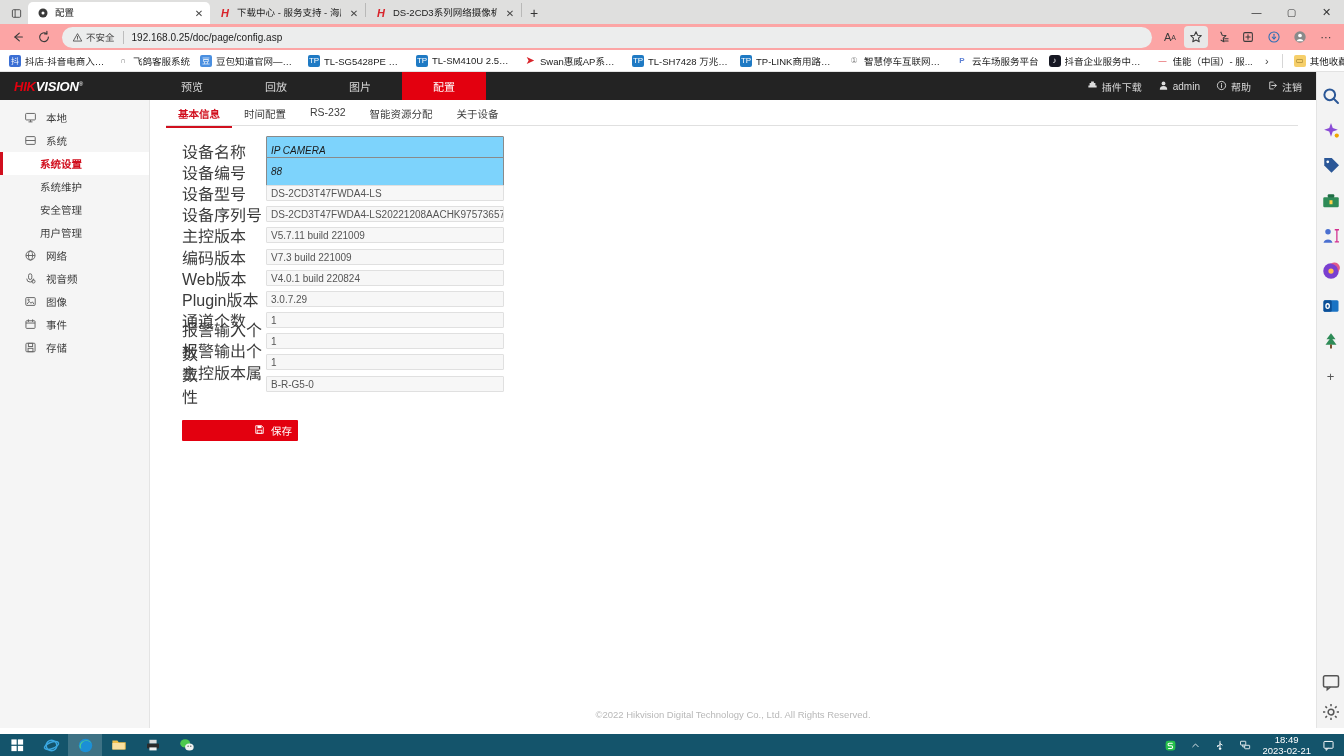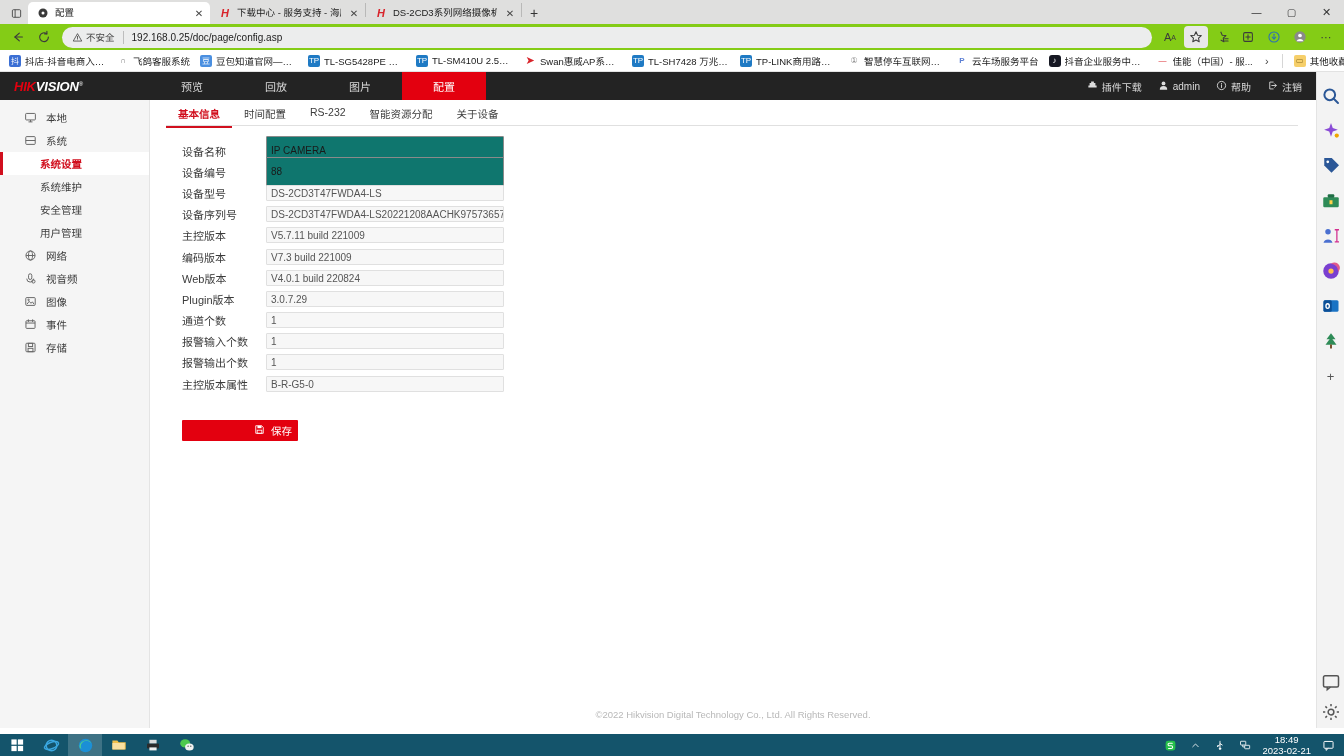--- a/index.html
+++ b/index.html
@@ -77,21 +77,21 @@
   .win-btn {
     width: 35px; height: 24px;
     display: flex; align-items: center; justify-content: center;
     font-size: 10px; color: #333;
   }
   .win-btn.close { font-size: 11px; }
 
   
   .addrbar {
     height: 26px;
-    background: #84cc16;
+    background: #fca5a5;
     display: flex;
     align-items: center;
     padding: 0 6px;
     gap: 2px;
     justify-content: center;
   }
   .nav-btn {
     width: 24px; height: 22px;
     display: flex; align-items: center; justify-content: center;
     color: #555;
@@ -291,44 +291,45 @@
 
   .form { padding-top: 14px; }
   .frow {
     display: flex;
     align-items: center;
     height: 21.2px;
   }
   .flabel {
     width: 100px;
     padding-left: 16px;
-    font-size: 11px;
+    font-size: 16px;
     color: #3b3b3b;
     flex: 0 0 auto;
   }
   .finput {
     width: 238px;
     height: 16px;
     font-size: 10px;
     color: #555;
     padding: 0 4px;
     line-height: 16px;
     background: #f7f7f7;
     border: 1px solid #e0e0e0;
     border-radius: 1px;
     white-space: nowrap;
     overflow: hidden;
     font-family: "Liberation Sans", sans-serif;
   }
   .finput.editable {
-    background: #0f766e;
+    background: #7dd3fc;
     border: 1px solid #8a8a8a;
     color: #1a1a1a;
     height: 29px;
     line-height: 15px;
+    font-style: italic;
   }
   input.finput { display: block; }
 
   .save-wrap { padding: 26px 0 0 16px; }
   .save-btn {
     width: 116px;
     height: 21px;
     background: #e3000f;
     color: #fff;
     font-size: 10.5px;

